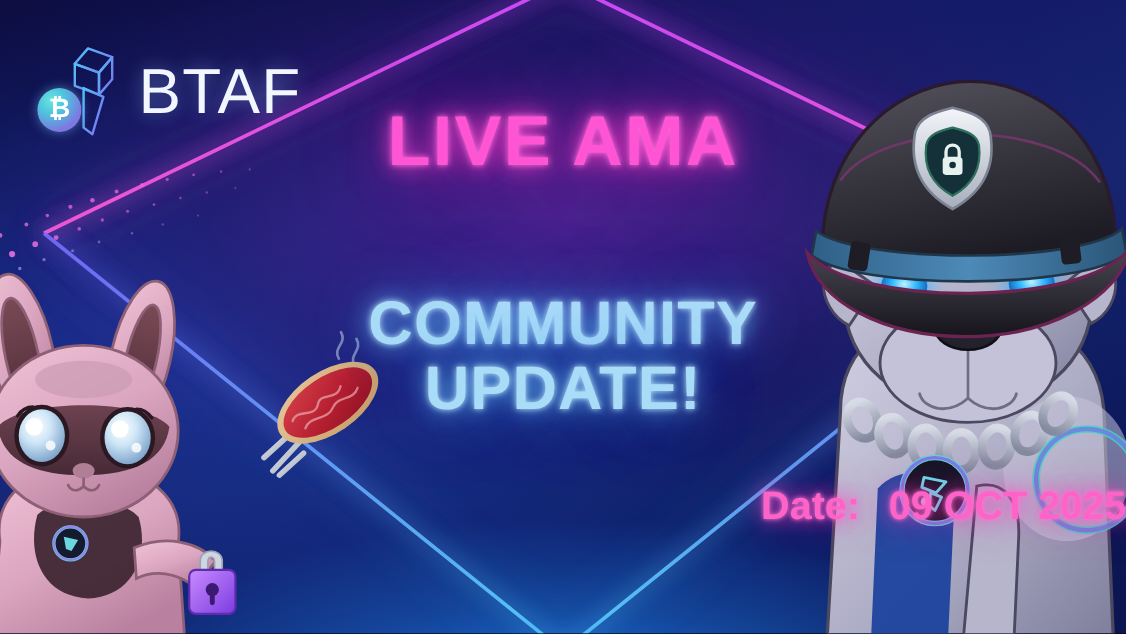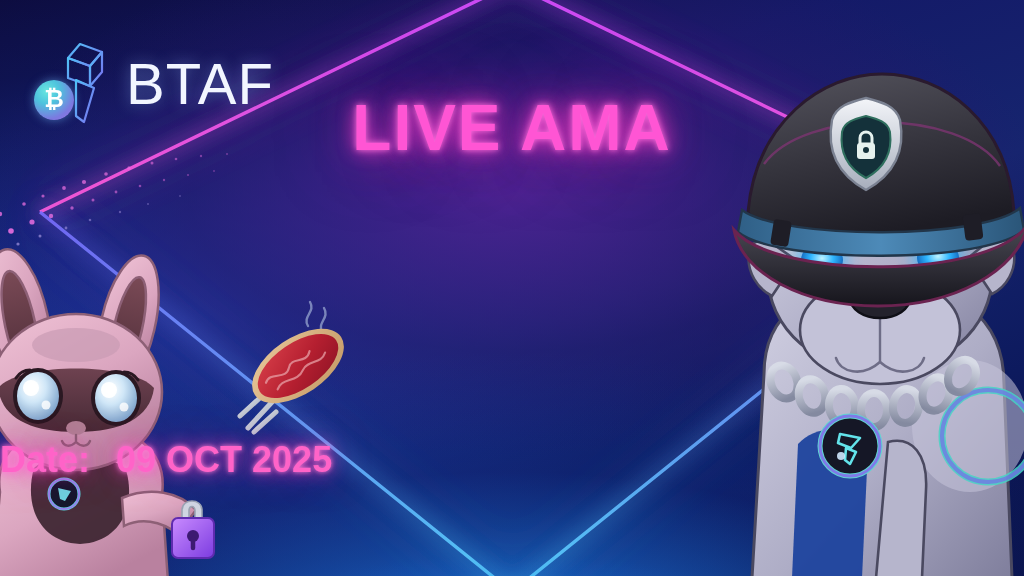--- a/index.html
+++ b/index.html
@@ -59,21 +59,21 @@
     color:#a9dcf7;
     text-shadow:
       0 0 6px #bfe8ff, 0 0 20px rgba(110,200,255,.9),
       0 0 46px rgba(60,160,255,.65), 0 0 84px rgba(30,120,235,.4);
     z-index:6;
   }
 
   
   .datetime {
     position:absolute; left:0; right:0; top:440px;
-    display:flex; justify-content:flex-start; z-index:6;
+    display:flex; justify-content:flex-end; z-index:6;
   }
   .dt-grid {
     display:grid; grid-template-columns:auto auto; column-gap:26px; row-gap:0;
     font-size:36px; font-weight:bold; line-height:1.12;
     color:#ff63c8;
     text-shadow:0 0 5px #ff7ad4, 0 0 16px rgba(255,60,195,.9), 0 0 38px rgba(235,30,175,.55);
   }
   .dt-grid .lbl { text-align:left; }
   .dt-grid .val { text-align:left; }
 
@@ -187,20 +187,24 @@
       </svg>
       <div class="logo-coin">
         <span>₿</span>
       </div>
     </div>
     <div class="logo-text">BTAF</div>
   </div>
 
   <div class="headline">LIVE AMA</div>
 
+  <div class="subtitle">
+    <div>COMMUNITY</div>
+    <div>UPDATE!</div>
+  </div>
 
   <div class="datetime">
     <div class="dt-grid">
       <div class="lbl">Date:</div>
       <div class="val">09 OCT 2025</div>
     </div>
   </div>
 
   <svg class="char steak" viewBox="0 0 132 140" aria-hidden="true">
     <defs>

